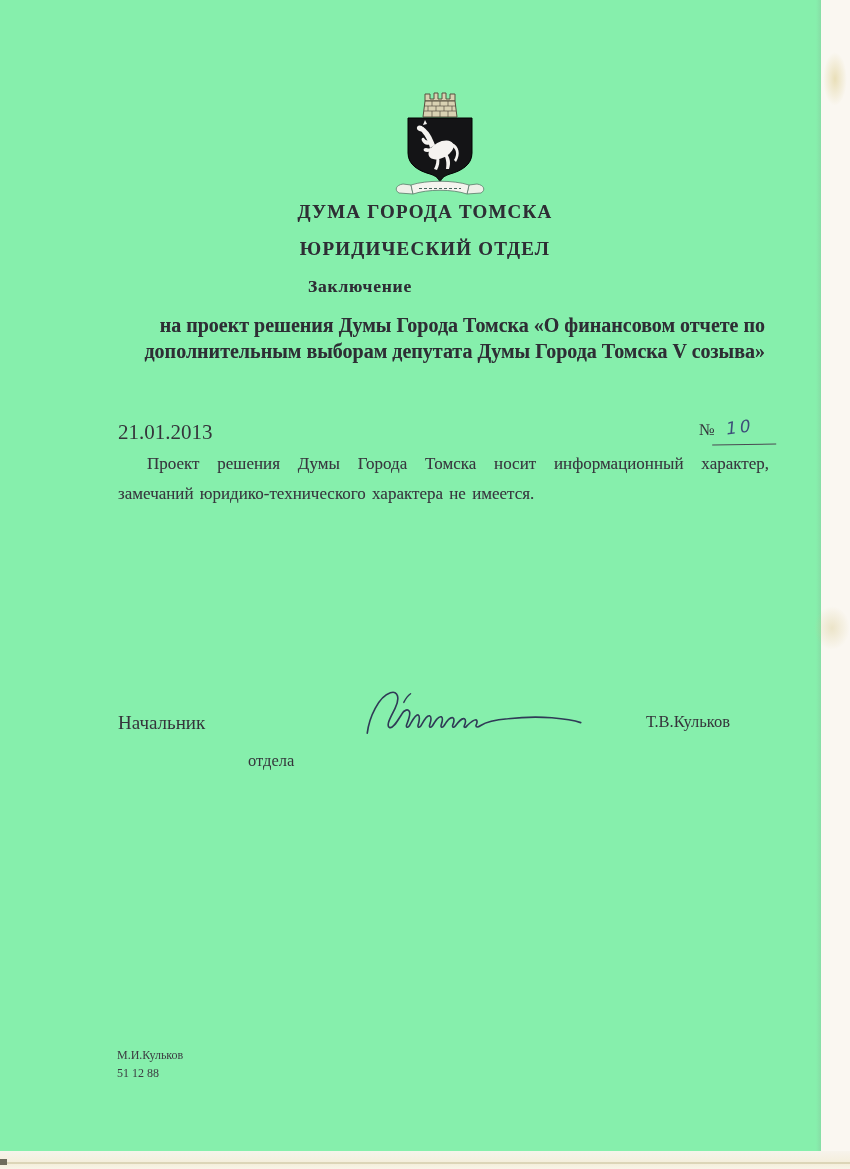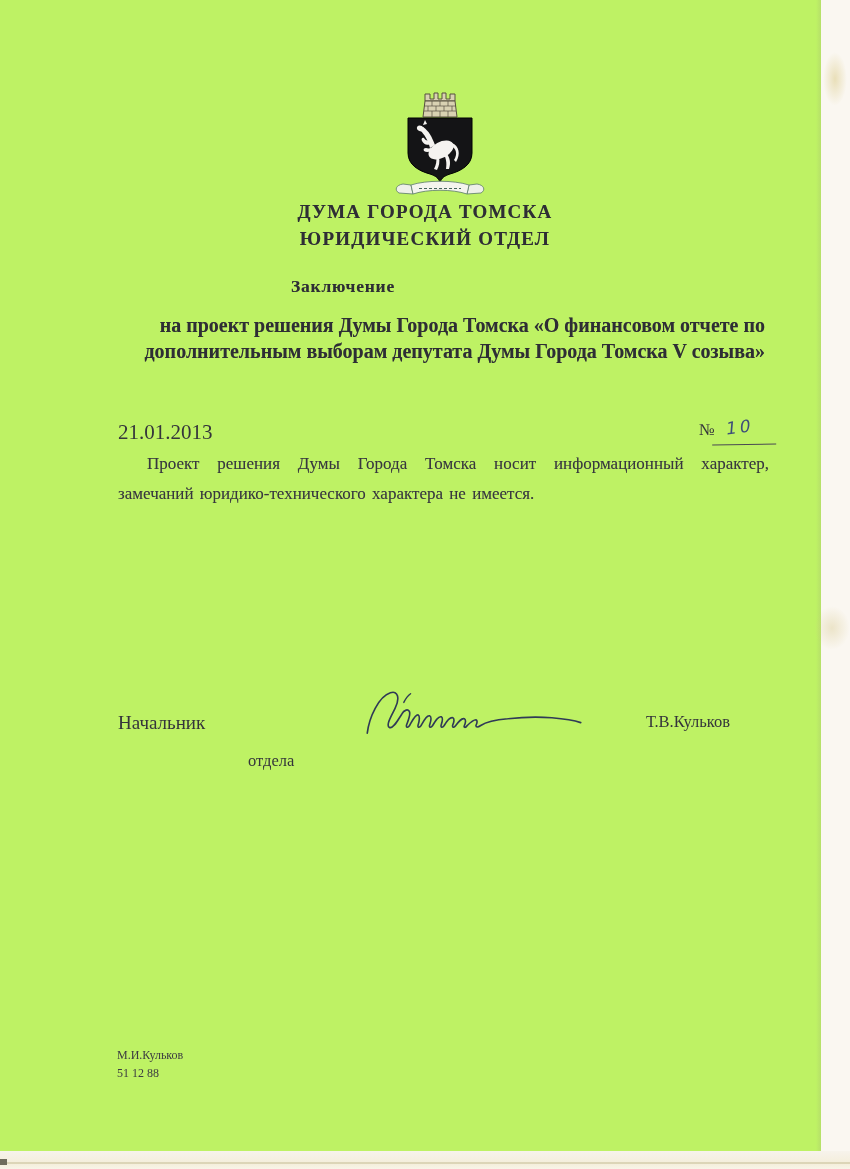--- a/index.html
+++ b/index.html
@@ -1,36 +1,37 @@
 <!DOCTYPE html>
 <html><head>
 <meta charset="utf-8">
 <style>
   html,body{margin:0;padding:0;background:#e8e8e8;}
   .scan{
     position:relative;width:850px;height:1169px;overflow:hidden;
-    background:#bef264;
+    background:#86efac;
     font-family:"Liberation Serif","DejaVu Serif",serif;
     color:#35353b;
   }
   .abs{position:absolute;}
   
   .emblem{position:absolute;left:390px;top:91px;width:100px;height:107px;}
   
   .org-line{
     position:absolute;left:0;width:850px;text-align:center;
     font-weight:bold;font-size:19px;letter-spacing:1.2px;color:#2e2e34;
     text-shadow:0 0 .6px rgba(60,60,80,.45);
   }
   .org1{top:201px;}
-  .org2{top:228px;text-align:center;}
+  .org2{top:238px;text-align:center;}
   .doc-title{
     position:absolute;left:0;top:276px;width:686px;text-align:center;
     font-weight:bold;font-size:17.5px;letter-spacing:.8px;color:#2e2e34;
     text-shadow:0 0 .6px rgba(60,60,80,.45);
+    padding-left:17px;
   }
   .subject{
     position:absolute;left:85px;top:312px;width:680px;text-align:right;
     font-weight:bold;font-size:20px;line-height:26px;color:#2e2e34;
     text-shadow:0 0 .5px rgba(60,60,80,.4);
   }
   
   .doc-date{position:absolute;left:118px;top:420px;font-size:21px;}
   .doc-number{position:absolute;left:699px;top:420px;font-size:16.5px;}
   .number-underline{

